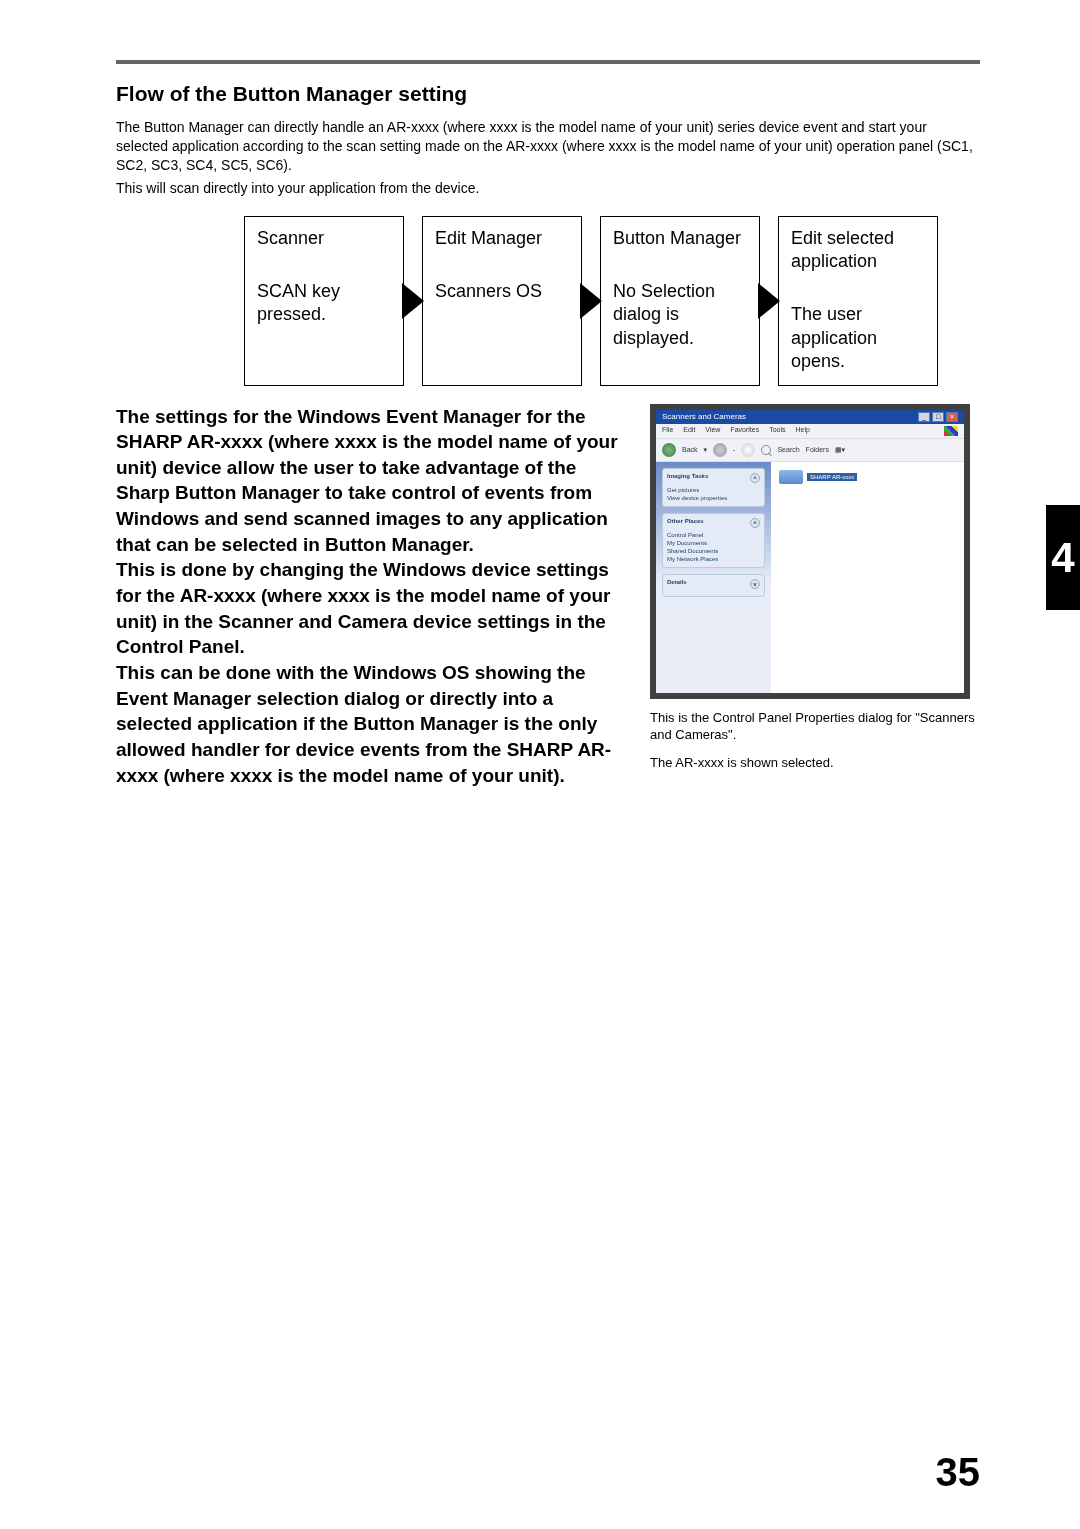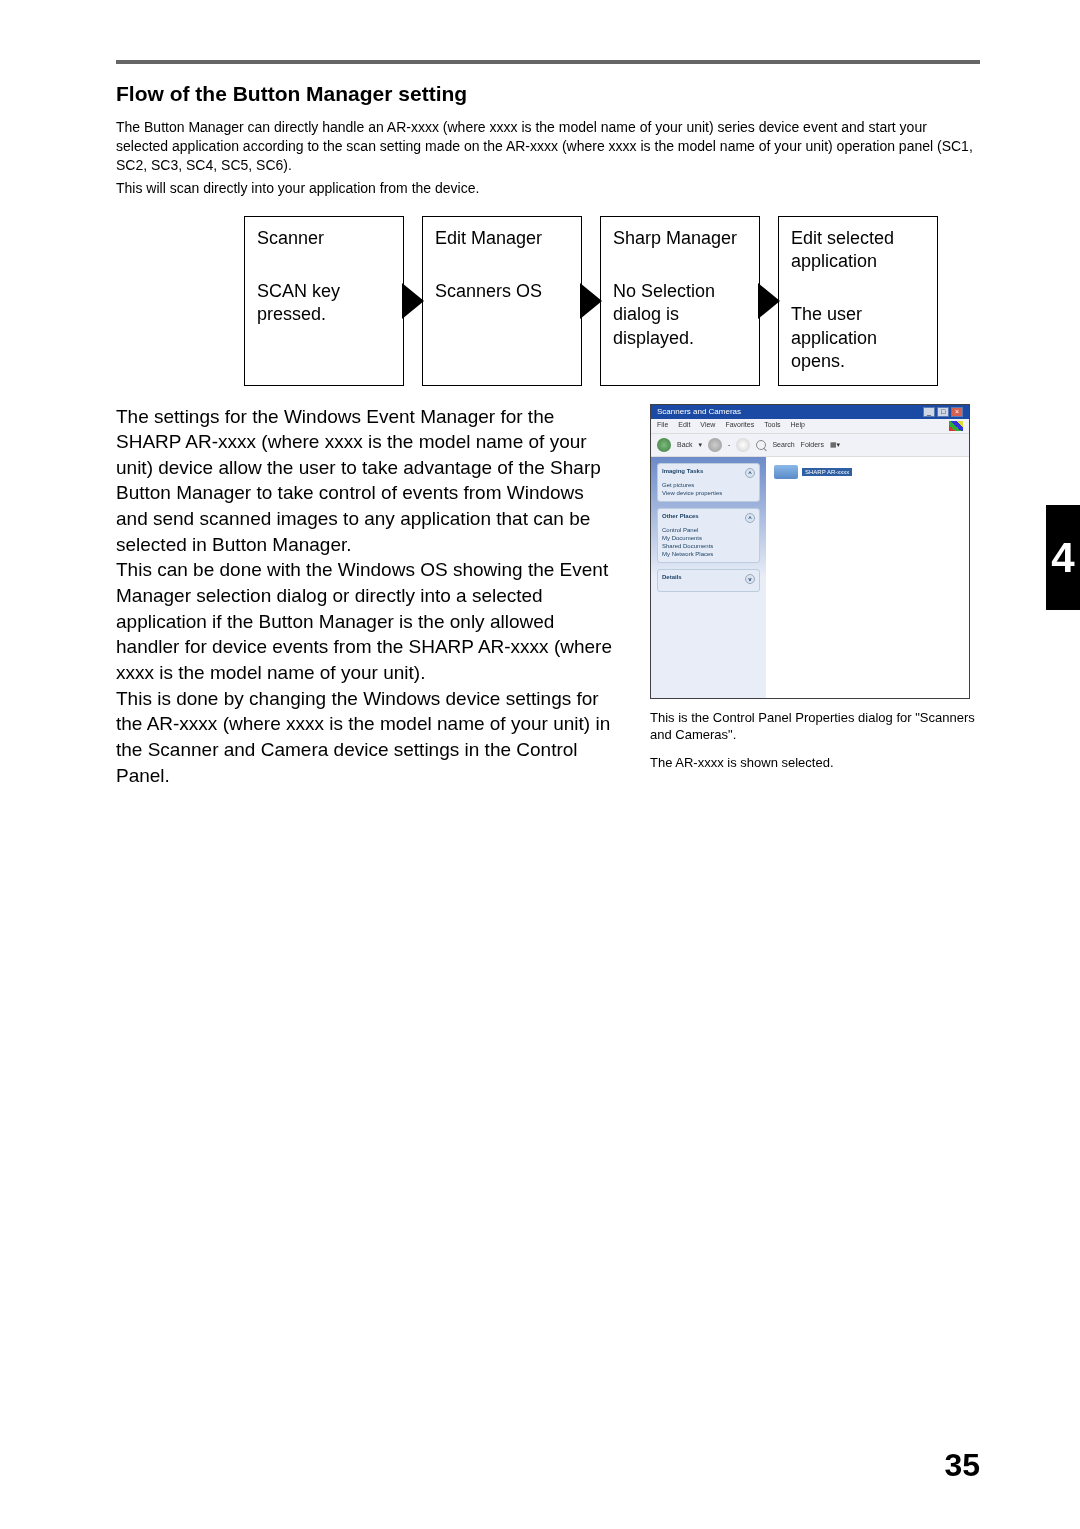--- a/index.html
+++ b/index.html
@@ -65,28 +65,29 @@
     }
     .two-col {
       display: flex;
       gap: 30px;
       margin-top: 12px;
     }
     .left-col {
       flex: 1;
       font-size: 19px;
       line-height: 1.35;
+      font-weight: bold;
     }
     .right-col {
       width: 330px;
     }
     .screenshot-mock {
       width: 320px;
       height: 295px;
-      border: 1px solid #404040;
+      border: 6px solid #404040;
       background: #fff;
       font-size: 7px;
       display: flex;
       flex-direction: column;
     }
     .titlebar {
       background: #1a4aa3;
       color: #fff;
       padding: 2px 6px;
       font-size: 8px;
@@ -237,23 +238,23 @@
       background: #000;
       color: #fff;
       font-size: 42px;
       font-weight: bold;
       display: flex;
       align-items: center;
       justify-content: center;
     }
     .page-number {
       position: absolute;
-      bottom: 45px;
+      bottom: 34px;
       right: 100px;
-      font-size: 32px;
+      font-size: 40px;
       font-weight: bold;
     }
   </style>
 </head>
 <body>
 
 <div class="page">
   <div class="header-line"></div>
 
   <h2 class="section-title">Flow of the Button Manager setting</h2>
@@ -266,35 +267,35 @@
       <div class="top-text">Scanner</div>
       <div>SCAN key pressed.</div>
     </div>
     <div class="flow-arrow"></div>
     <div class="flow-box">
       <div class="top-text">Edit Manager</div>
       <div>Scanners OS</div>
     </div>
     <div class="flow-arrow"></div>
     <div class="flow-box">
-      <div class="top-text">Sharp Manager</div>
+      <div class="top-text">Button Manager</div>
       <div>No Selection dialog is displayed.</div>
     </div>
     <div class="flow-arrow"></div>
     <div class="flow-box">
       <div class="top-text">Edit selected application</div>
       <div>The user application opens.</div>
     </div>
   </div>
 
   <div class="two-col">
     <div class="left-col">
       <p>The settings for the Windows Event Manager for the SHARP AR-xxxx (where xxxx is the model name of your unit) device allow the user to take advantage of the Sharp Button Manager to take control of events from Windows and send scanned images to any application that can be selected in Button Manager.</p>
+      <p>This is done by changing the Windows device settings for the AR-xxxx (where xxxx is the model name of your unit) in the Scanner and Camera device settings in the Control Panel.</p>
       <p>This can be done with the Windows OS showing the Event Manager selection dialog or directly into a selected application if the Button Manager is the only allowed handler for device events from the SHARP AR-xxxx (where xxxx is the model name of your unit).</p>
-      <p>This is done by changing the Windows device settings for the AR-xxxx (where xxxx is the model name of your unit) in the Scanner and Camera device settings in the Control Panel.</p>
     </div>
     <div class="right-col">
       <div class="screenshot-mock">
         <div class="titlebar">
           <span>Scanners and Cameras</span>
           <div class="window-controls">
             <span class="win-btn">_</span>
             <span class="win-btn">□</span>
             <span class="win-btn close">×</span>
           </div>

